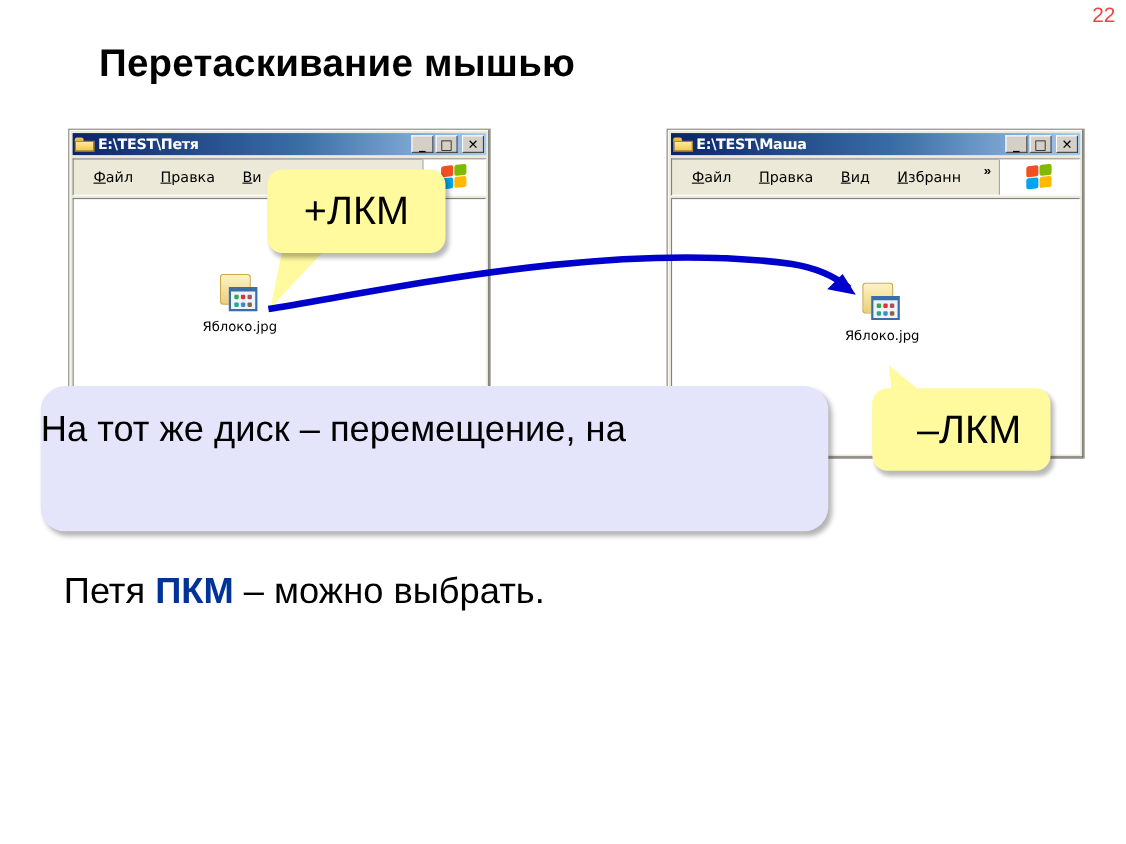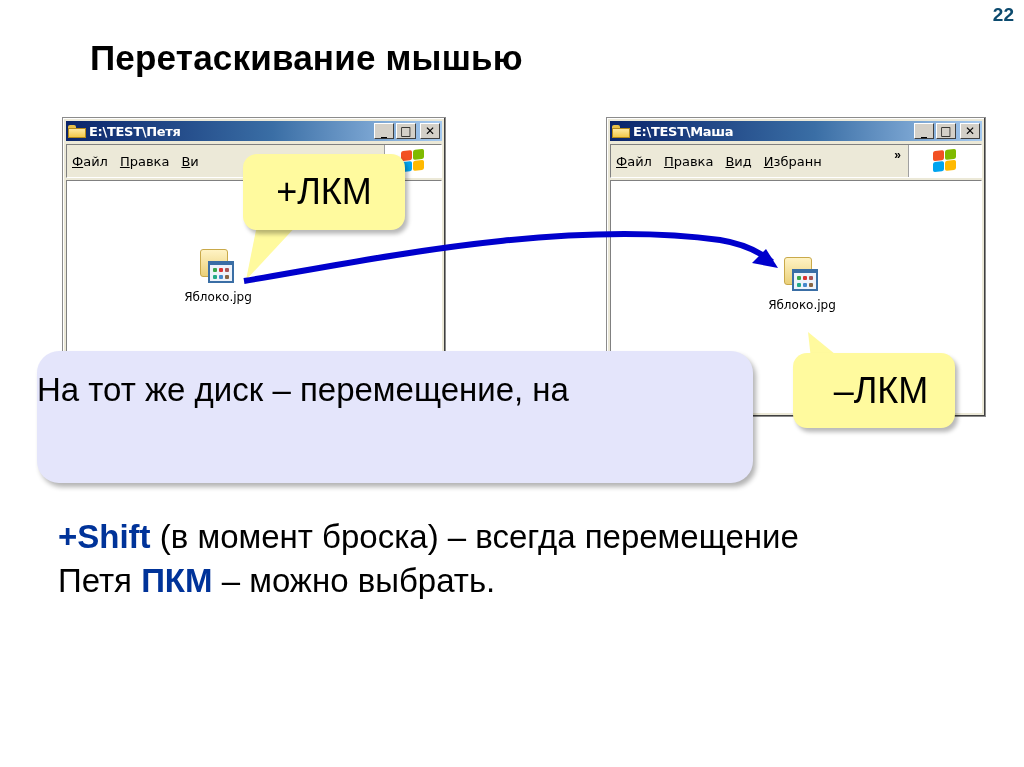--- a/index.html
+++ b/index.html
@@ -2,21 +2,21 @@
 <html><head>
 <meta charset="utf-8">
 <style>
   html, body { margin: 0; padding: 0; }
   body {
     width: 1024px; height: 767px; position: relative; overflow: hidden;
     background: #ffffff; font-family: "Liberation Sans", sans-serif;
   }
   .page-num {
     position: absolute; right: 10px; top: 4px;
-    font-size: 19px; font-weight: bold; color: #0c4a6e;
+    font-size: 19px; font-weight: normal; color: #ef4444;
   }
   .slide-title {
     position: absolute; left: 44px; top: 38px;
     font-size: 35px; font-weight: bold; color: #000; letter-spacing: 0.2px; margin-left: 46px;
   }
   
   .win {
     position: absolute; background: #ece9d8;
     border: 1px solid #8c8c8c; box-shadow: inset -1px -1px 0 #404040, inset 1px 1px 0 #fff;
   }
@@ -45,21 +45,21 @@
     display: flex; align-items: center; justify-content: center; font-size: 12px; font-weight: bold; color: #000;
     font-family: "DejaVu Sans", sans-serif; line-height: 1;
   }
   .tb-btn.close { margin-left: 2px; }
   .menubar {
     position: absolute; left: 0; right: 0; top: 23px; height: 34px;
     background: #ece9d8; border: 1px solid; border-color: #808080 #fff #fff #808080;
     box-sizing: border-box; display: flex; align-items: center;
   }
   .menu-item {
-    font-family: "DejaVu Sans", sans-serif; font-size: 13px; color: #000; margin-left: 5px; margin-right: 7px;
+    font-family: "DejaVu Sans", sans-serif; font-size: 13px; color: #000; margin-left: 18px; margin-right: 7px;
   }
   .menu-item .acc { text-decoration: underline; }
   .menu-chevron { font-size: 12px; font-weight: bold; position: absolute; right: 80px; top: 3px; }
   .xp-logo-box {
     position: absolute; right: 0; top: 0; bottom: 0; width: 72px; background: #fff;
     border-left: 1px solid #a0a0a0; display: flex; align-items: center; justify-content: center;
   }
   .xp-logo { position: relative; width: 24px; height: 22px; transform: skewY(-6deg); }
   .xp-logo span { position: absolute; width: 11px; height: 10px; border-radius: 2px; }
   .xp-logo .q1 { left: 0; top: 0; background: #f25022; }
@@ -212,15 +212,14 @@
 
 <div class="callout-yellow" style="left:793px; top:353px; width:148px; height:75px;padding-left:14px;">
   <span>–ЛКМ</span>
 </div>
 
 <div class="callout-blue">
   <div>На тот же диск – перемещение, на</div>
 </div>
 
 <div class="bullets">
-  <div><span></span><span class="key">+Shift</span><span> (в момент броска) – всегда перемещение</span></div>
   <div><span>Петя </span><span class="key">ПКМ</span><span> – можно выбрать.</span></div>
 </div>
 
 </body></html>

